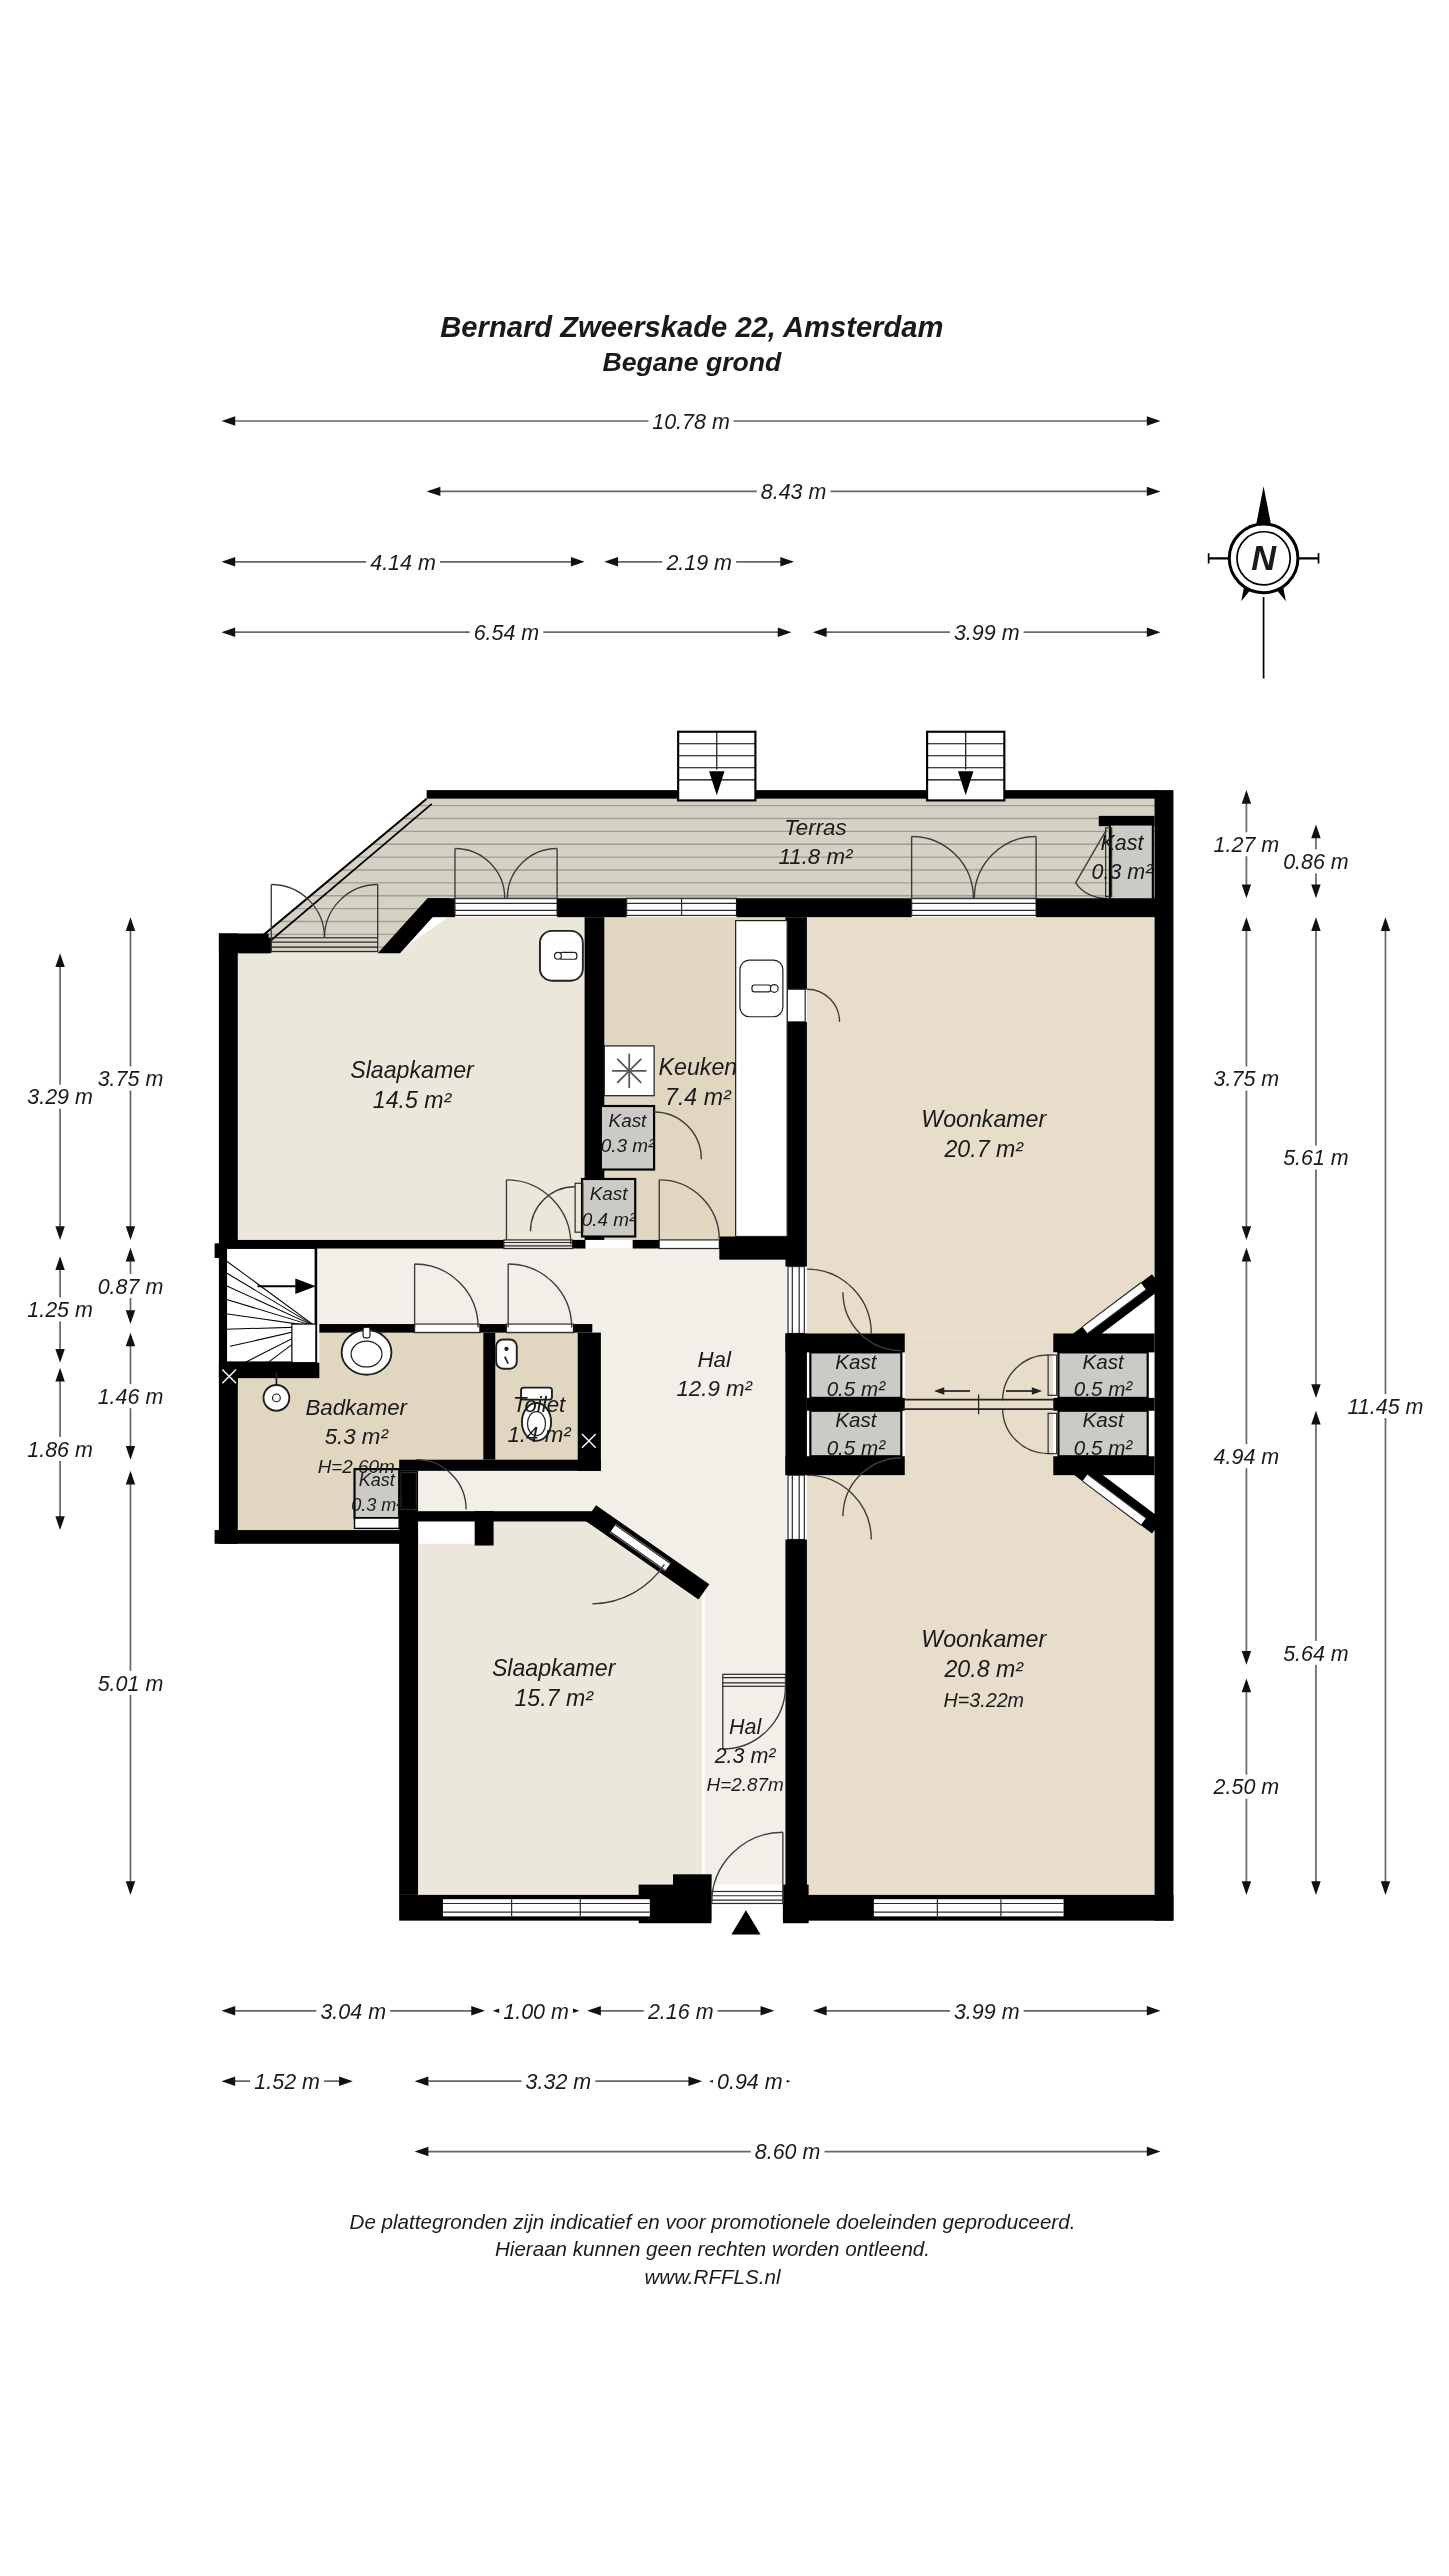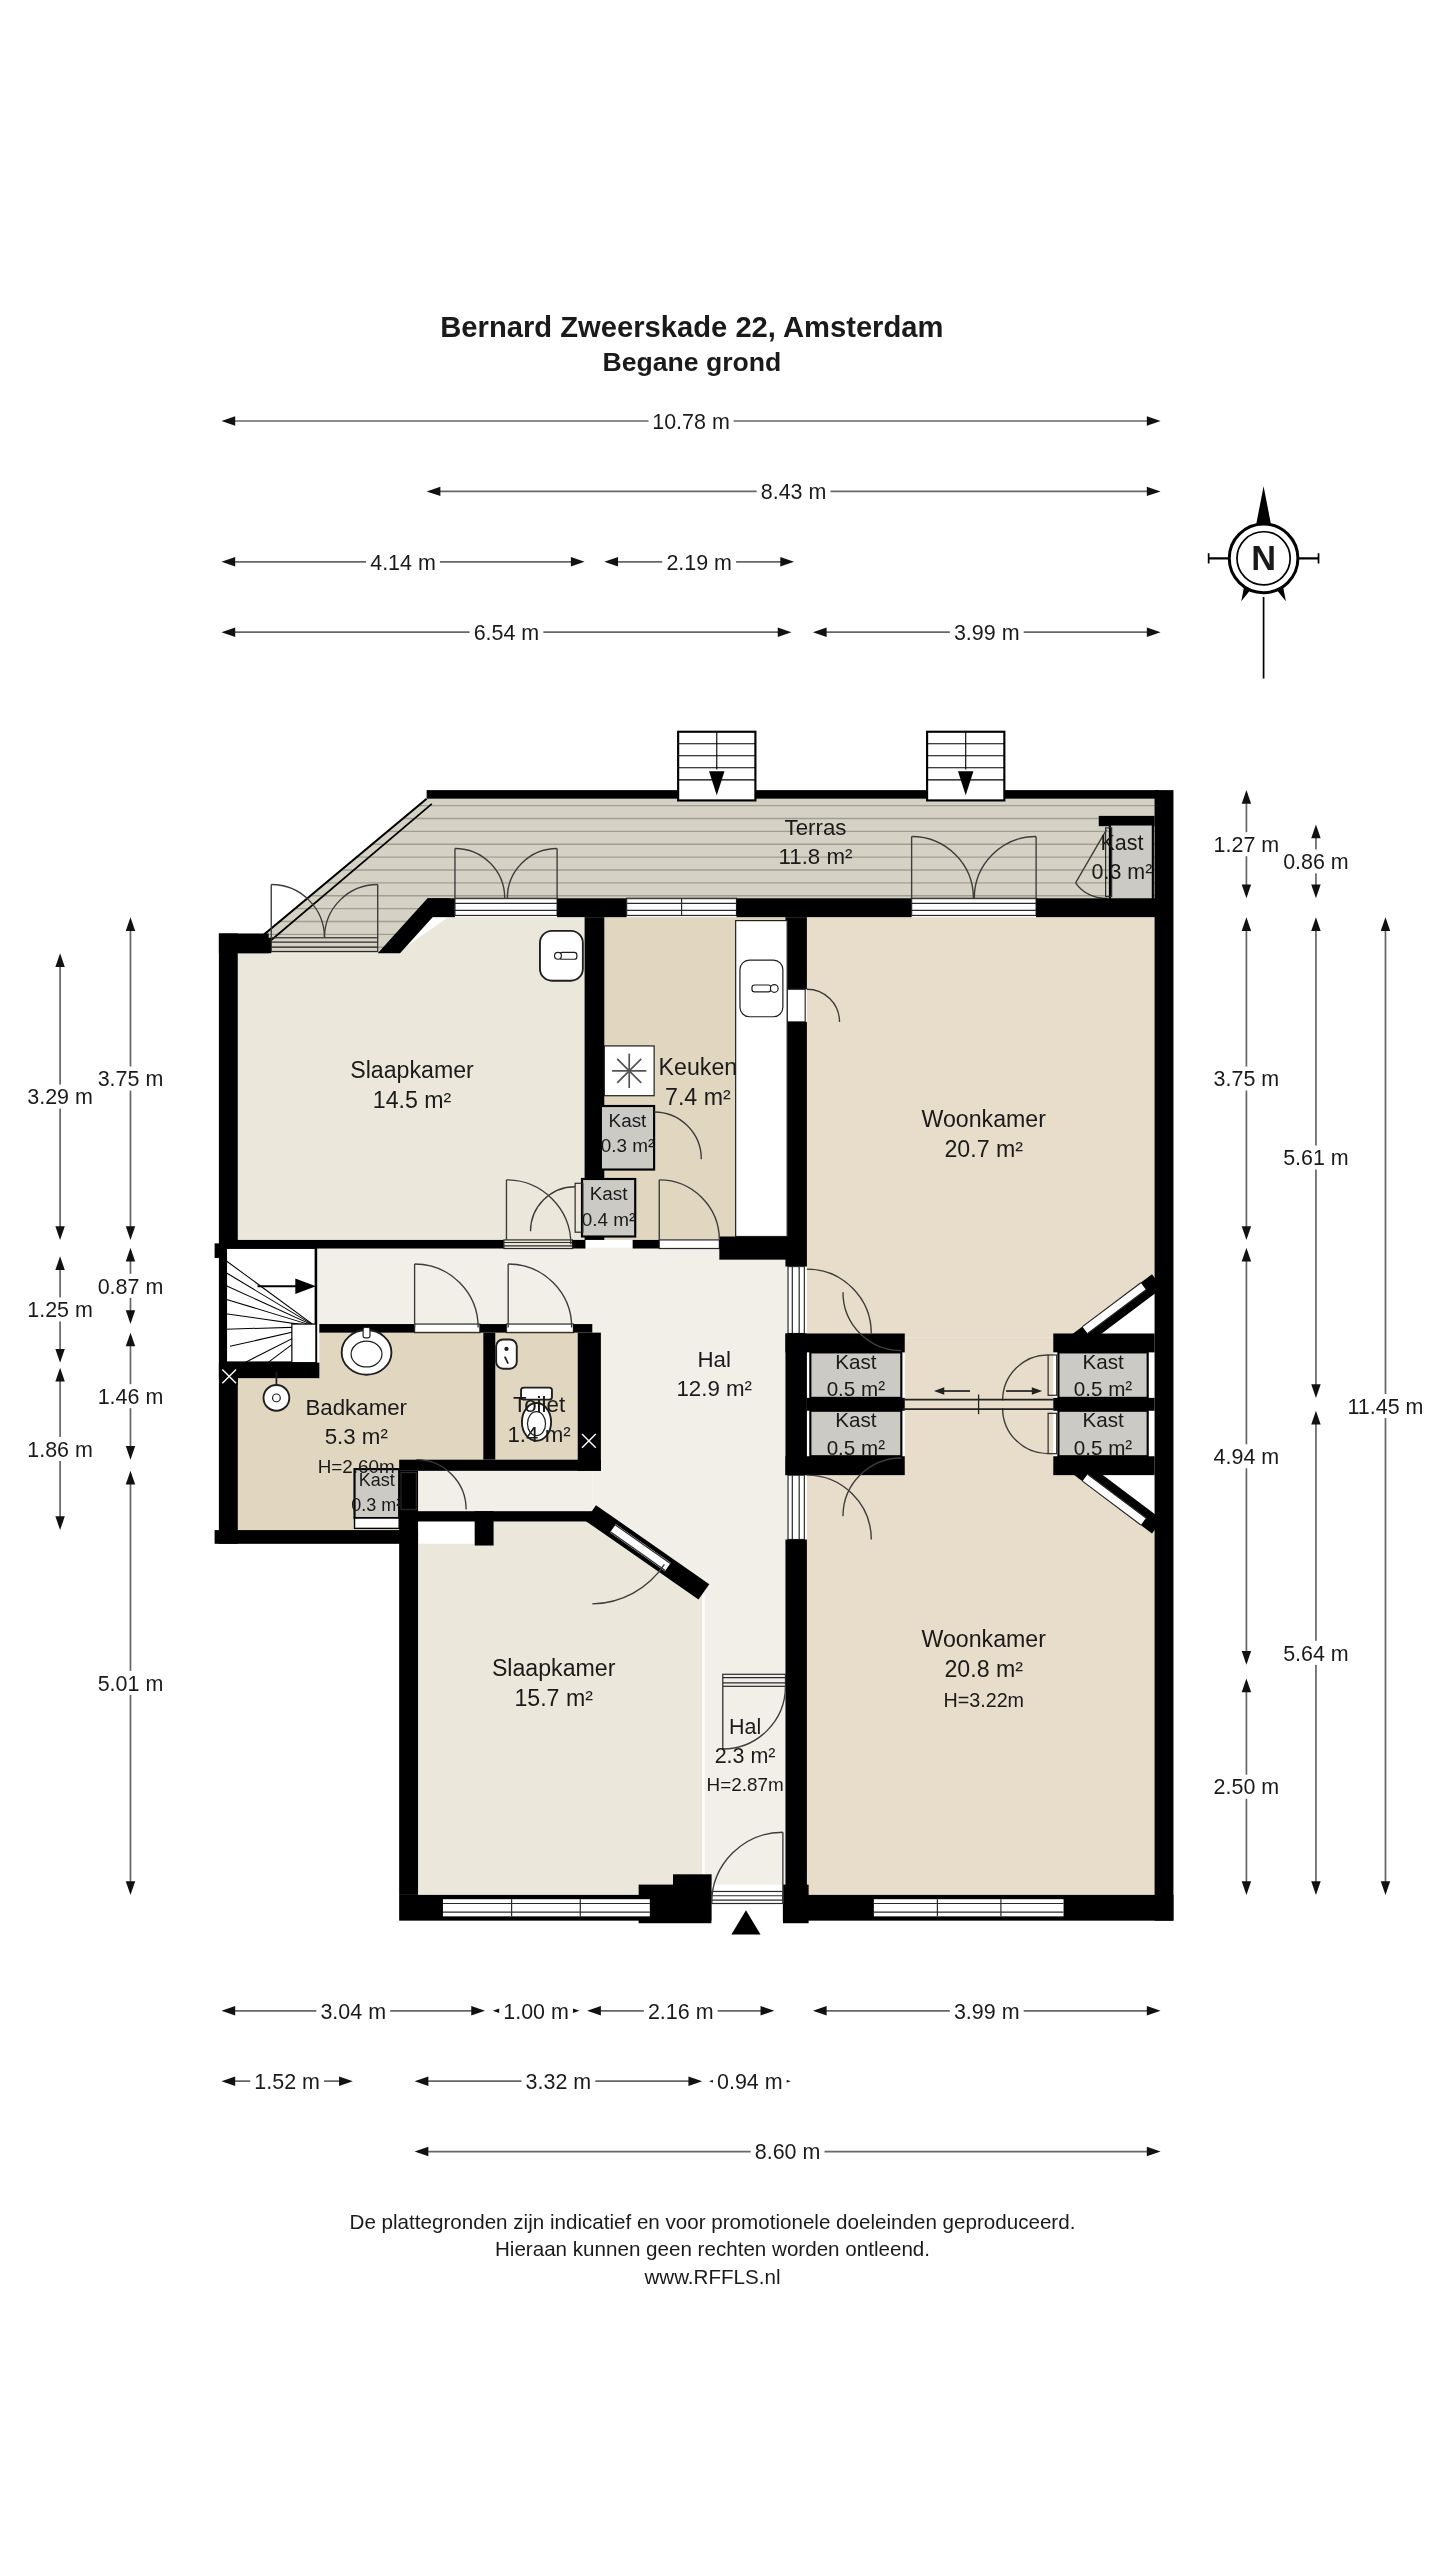--- a/index.html
+++ b/index.html
@@ -1,16 +1,16 @@
 <!DOCTYPE html>
 <html style="font-size:13.7px"><head>
 <meta charset="utf-8">
 <style>
   html,body{margin:0;padding:0;background:#ffffff;}
-  .page{width:1449px;height:2576px;position:relative;background:#fff;font-family:"Liberation Sans","DejaVu Sans",sans-serif;}
+  .page{width:1449px;height:2576px;position:relative;background:#fff;font-family:"Liberation Sans","DejaVu Sans",sans-serif;font-style:italic;}
   svg{display:block;}
   svg text{font-family:"Liberation Sans","DejaVu Sans",sans-serif;fill:#1a1a1a;}
   .title-line{font-weight:bold;}
   .wall{fill:#000;}
   .thinline{stroke:#000;fill:none;}
   .doorarc{stroke:#3c3c3c;stroke-width:1.6;fill:none;}
   .frame{stroke:#2a2a2a;stroke-width:1.4;fill:none;}
   .fixture{stroke:#1f1f1f;stroke-width:2.2;fill:#fff;}
   .fixture-thin{stroke:#1f1f1f;stroke-width:1.4;fill:#fff;}
 </style>

